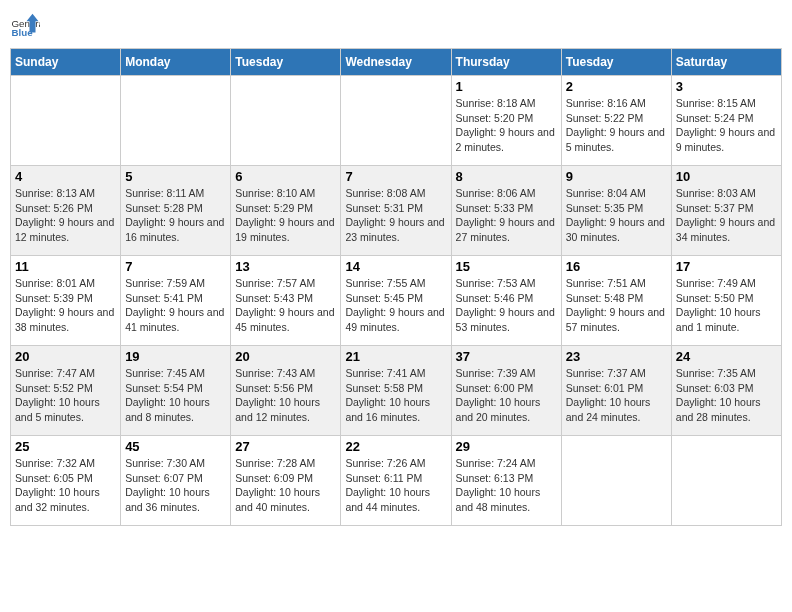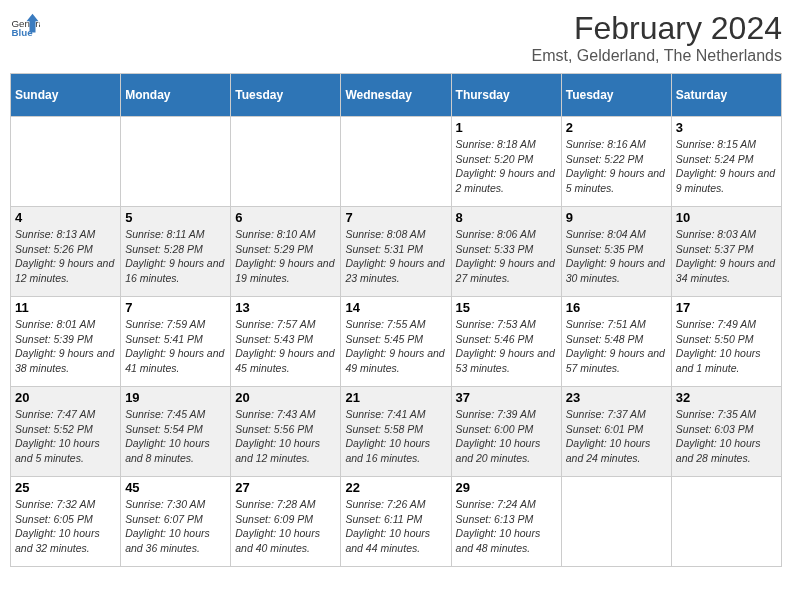--- a/index.html
+++ b/index.html
@@ -30,62 +30,57 @@
     .subtitle { font-size: 16px; color: #555; }
     .calendar {
       width: 100%;
       border-collapse: collapse;
       font-size: 11px;
     }
     .calendar th {
       background-color: #2e75b6;
       color: #fff;
       text-align: left;
-      padding: 14px 4px;
+      padding: 6px 4px;
       font-size: 12px;
       border: 1px solid #ccc;
     }
     .calendar td {
       border: 1px solid #ccc;
       vertical-align: top;
       padding: 3px 4px;
       width: calc(100% / 7);
       min-height: 80px;
       height: 90px;
     }
     .day-number {
       font-weight: bold;
       font-size: 13px;
       margin-bottom: 2px;
     }
     .day-info {
       color: #333;
       font-size: 10.5px;
       line-height: 1.4;
-      font-style: italic;
     }
     .empty-cell { background: #f9f9f9; }
     .row-shaded td { background: #f0f0f0; }
     .row-normal td { background: #fff; }
   </style>
 </head>
 <body>
 
 <div class="header-area">
   <div class="logo">
     <svg class="logo-icon" viewBox="0 0 40 40">
       <text x="2" y="22" font-size="13" fill="#333" font-family="Arial">General</text>
       <text x="2" y="34" font-size="13" fill="#3a7bbf" font-weight="bold" font-family="Arial">Blue</text>
       <polygon points="30,5 38,15 34,15 34,30 26,30 26,15 22,15" fill="#3a7bbf"></polygon>
     </svg>
   </div>
-  <div class="title-area">
-    <div class="main-title">February 2024</div>
-    <div class="subtitle">Emst, Gelderland, The Netherlands</div>
-  </div>
 </div>
 
 <table class="calendar">
   <thead>
     <tr>
     <th>Sunday</th>
         <th>Monday</th>
         <th>Tuesday</th>
         <th>Wednesday</th>
         <th>Thursday</th>
@@ -191,21 +186,21 @@
         </td>
         <td>
           <div class="day-number">37</div>
           <div class="day-info">Sunrise: 7:39 AM<br>Sunset: 6:00 PM<br>Daylight: 10 hours and 20 minutes.</div>
         </td>
         <td>
           <div class="day-number">23</div>
           <div class="day-info">Sunrise: 7:37 AM<br>Sunset: 6:01 PM<br>Daylight: 10 hours and 24 minutes.</div>
         </td>
         <td>
-          <div class="day-number">32</div>
+          <div class="day-number">24</div>
           <div class="day-info">Sunrise: 7:35 AM<br>Sunset: 6:03 PM<br>Daylight: 10 hours and 28 minutes.</div>
         </td>
       </tr>
       <tr class="row-normal">
         <td>
           <div class="day-number">25</div>
           <div class="day-info">Sunrise: 7:32 AM<br>Sunset: 6:05 PM<br>Daylight: 10 hours and 32 minutes.</div>
         </td>
         <td>
           <div class="day-number">45</div>

